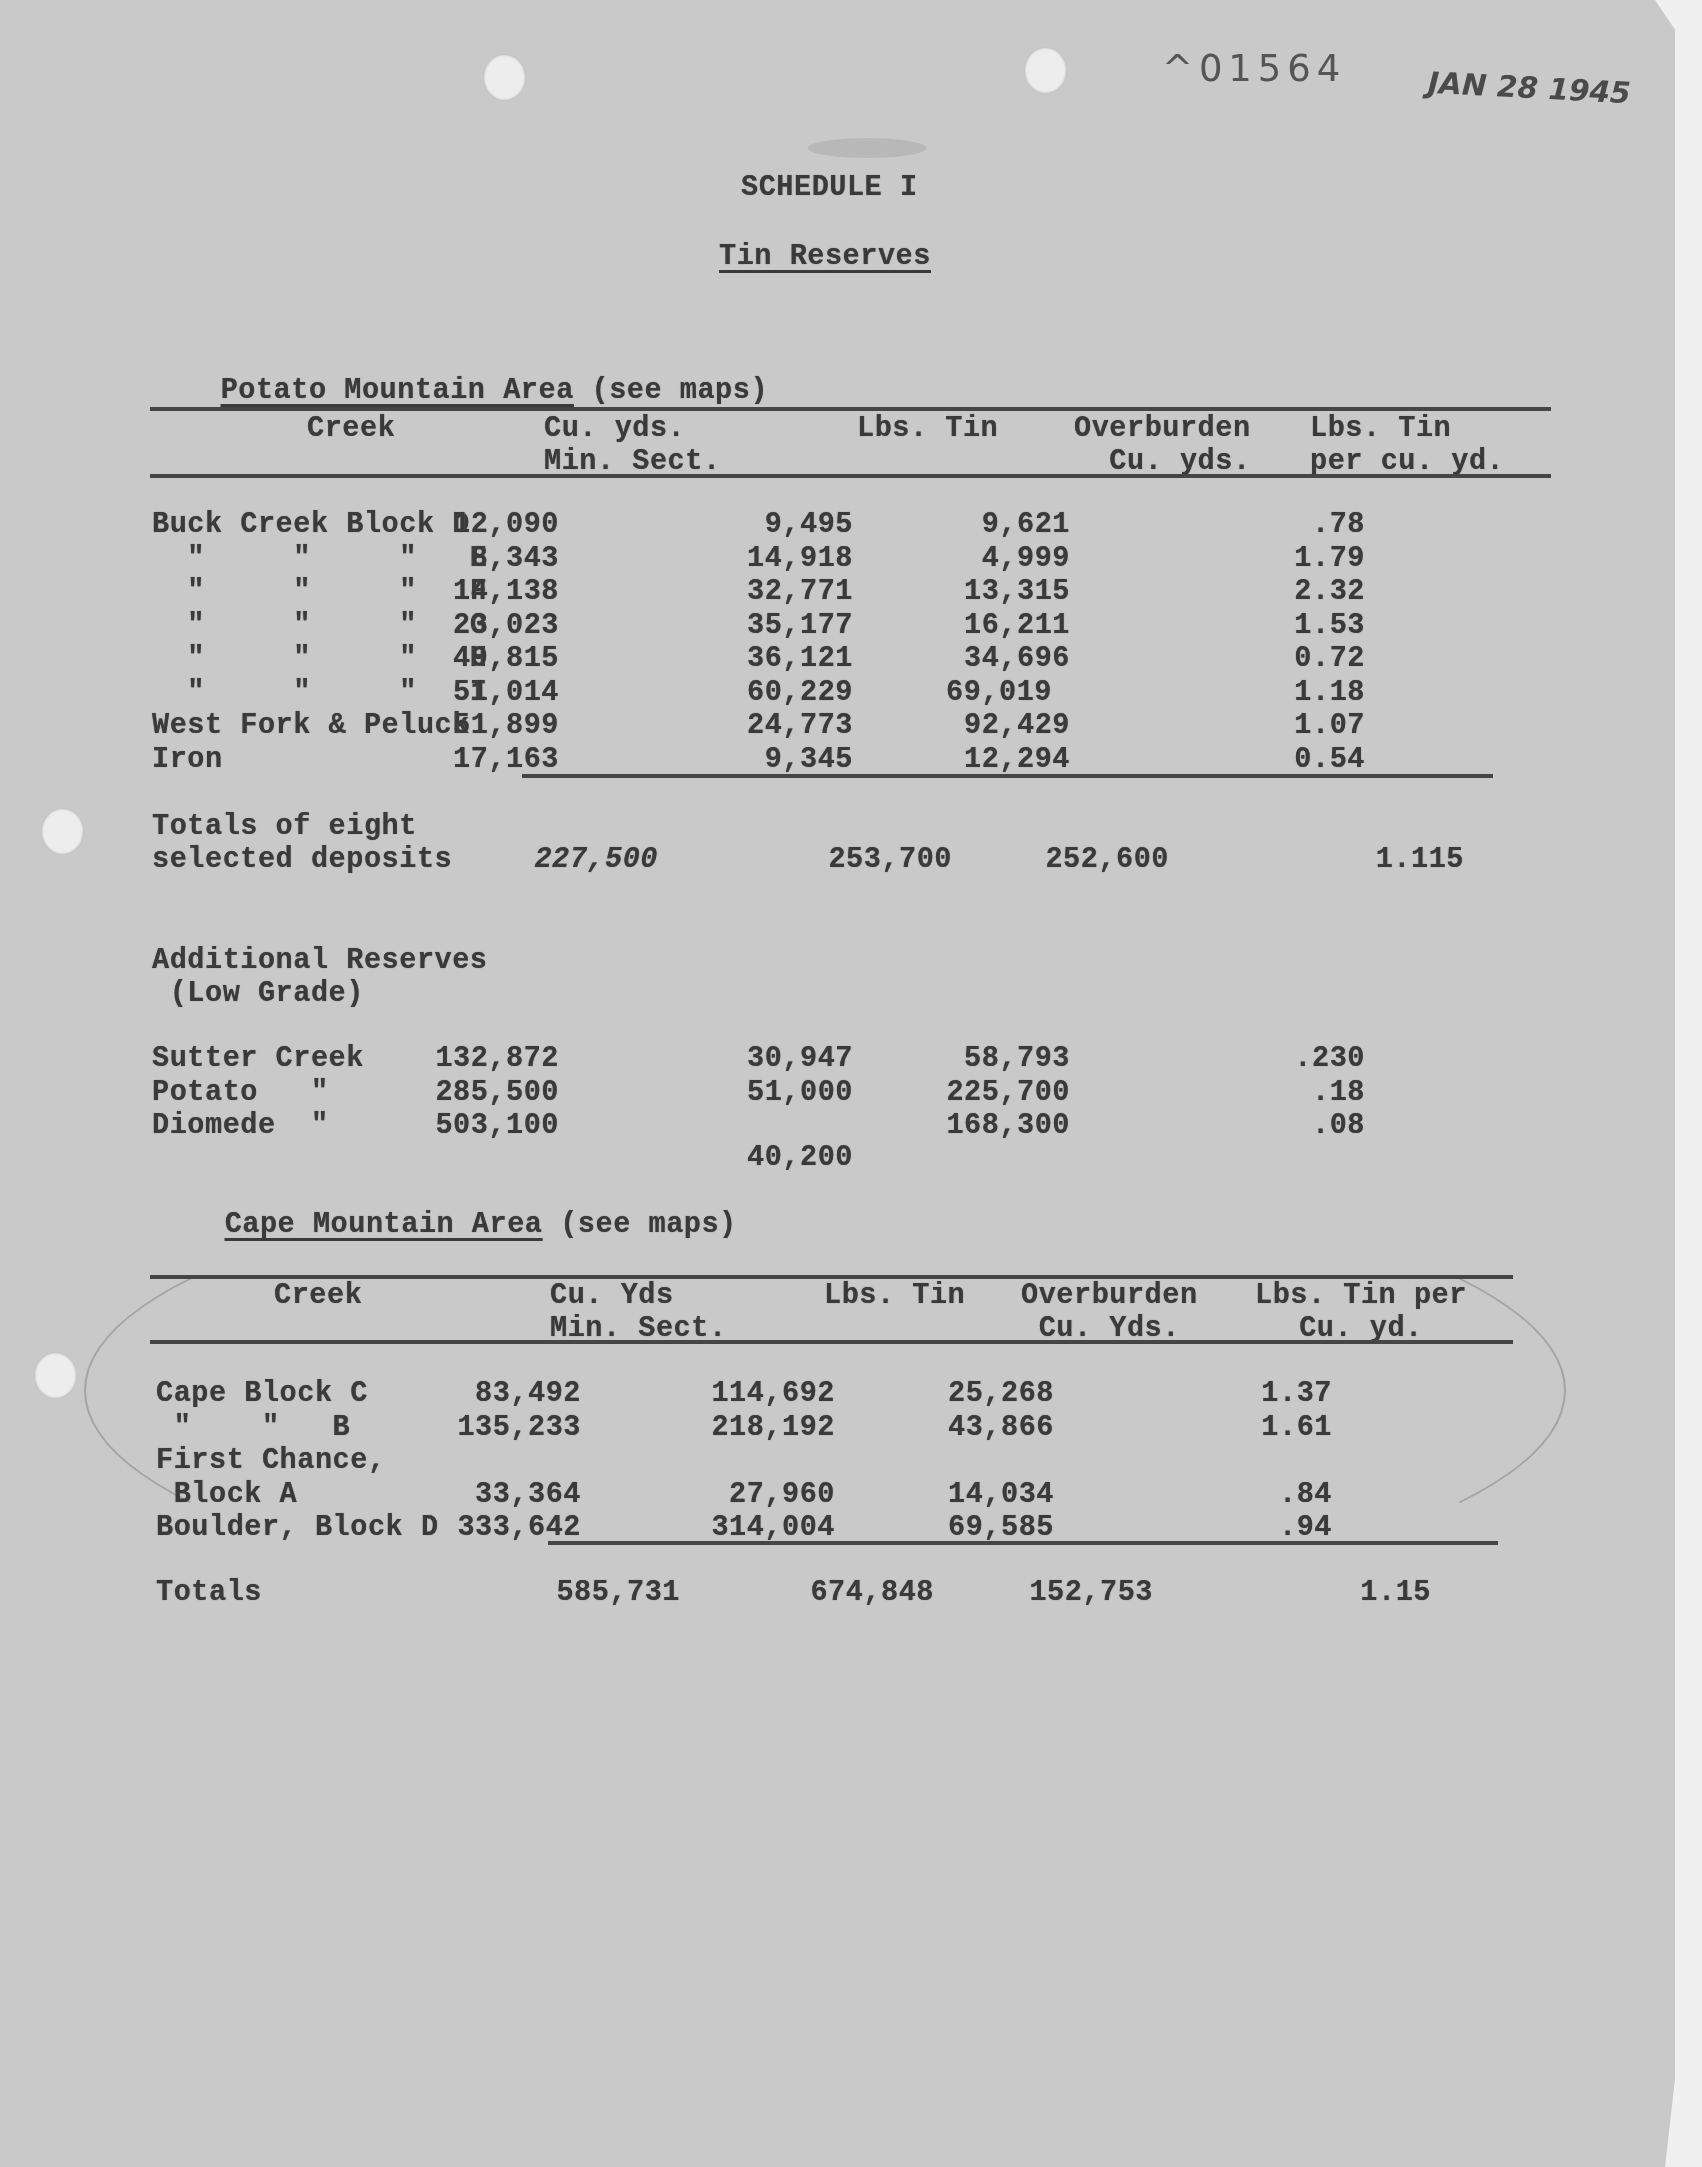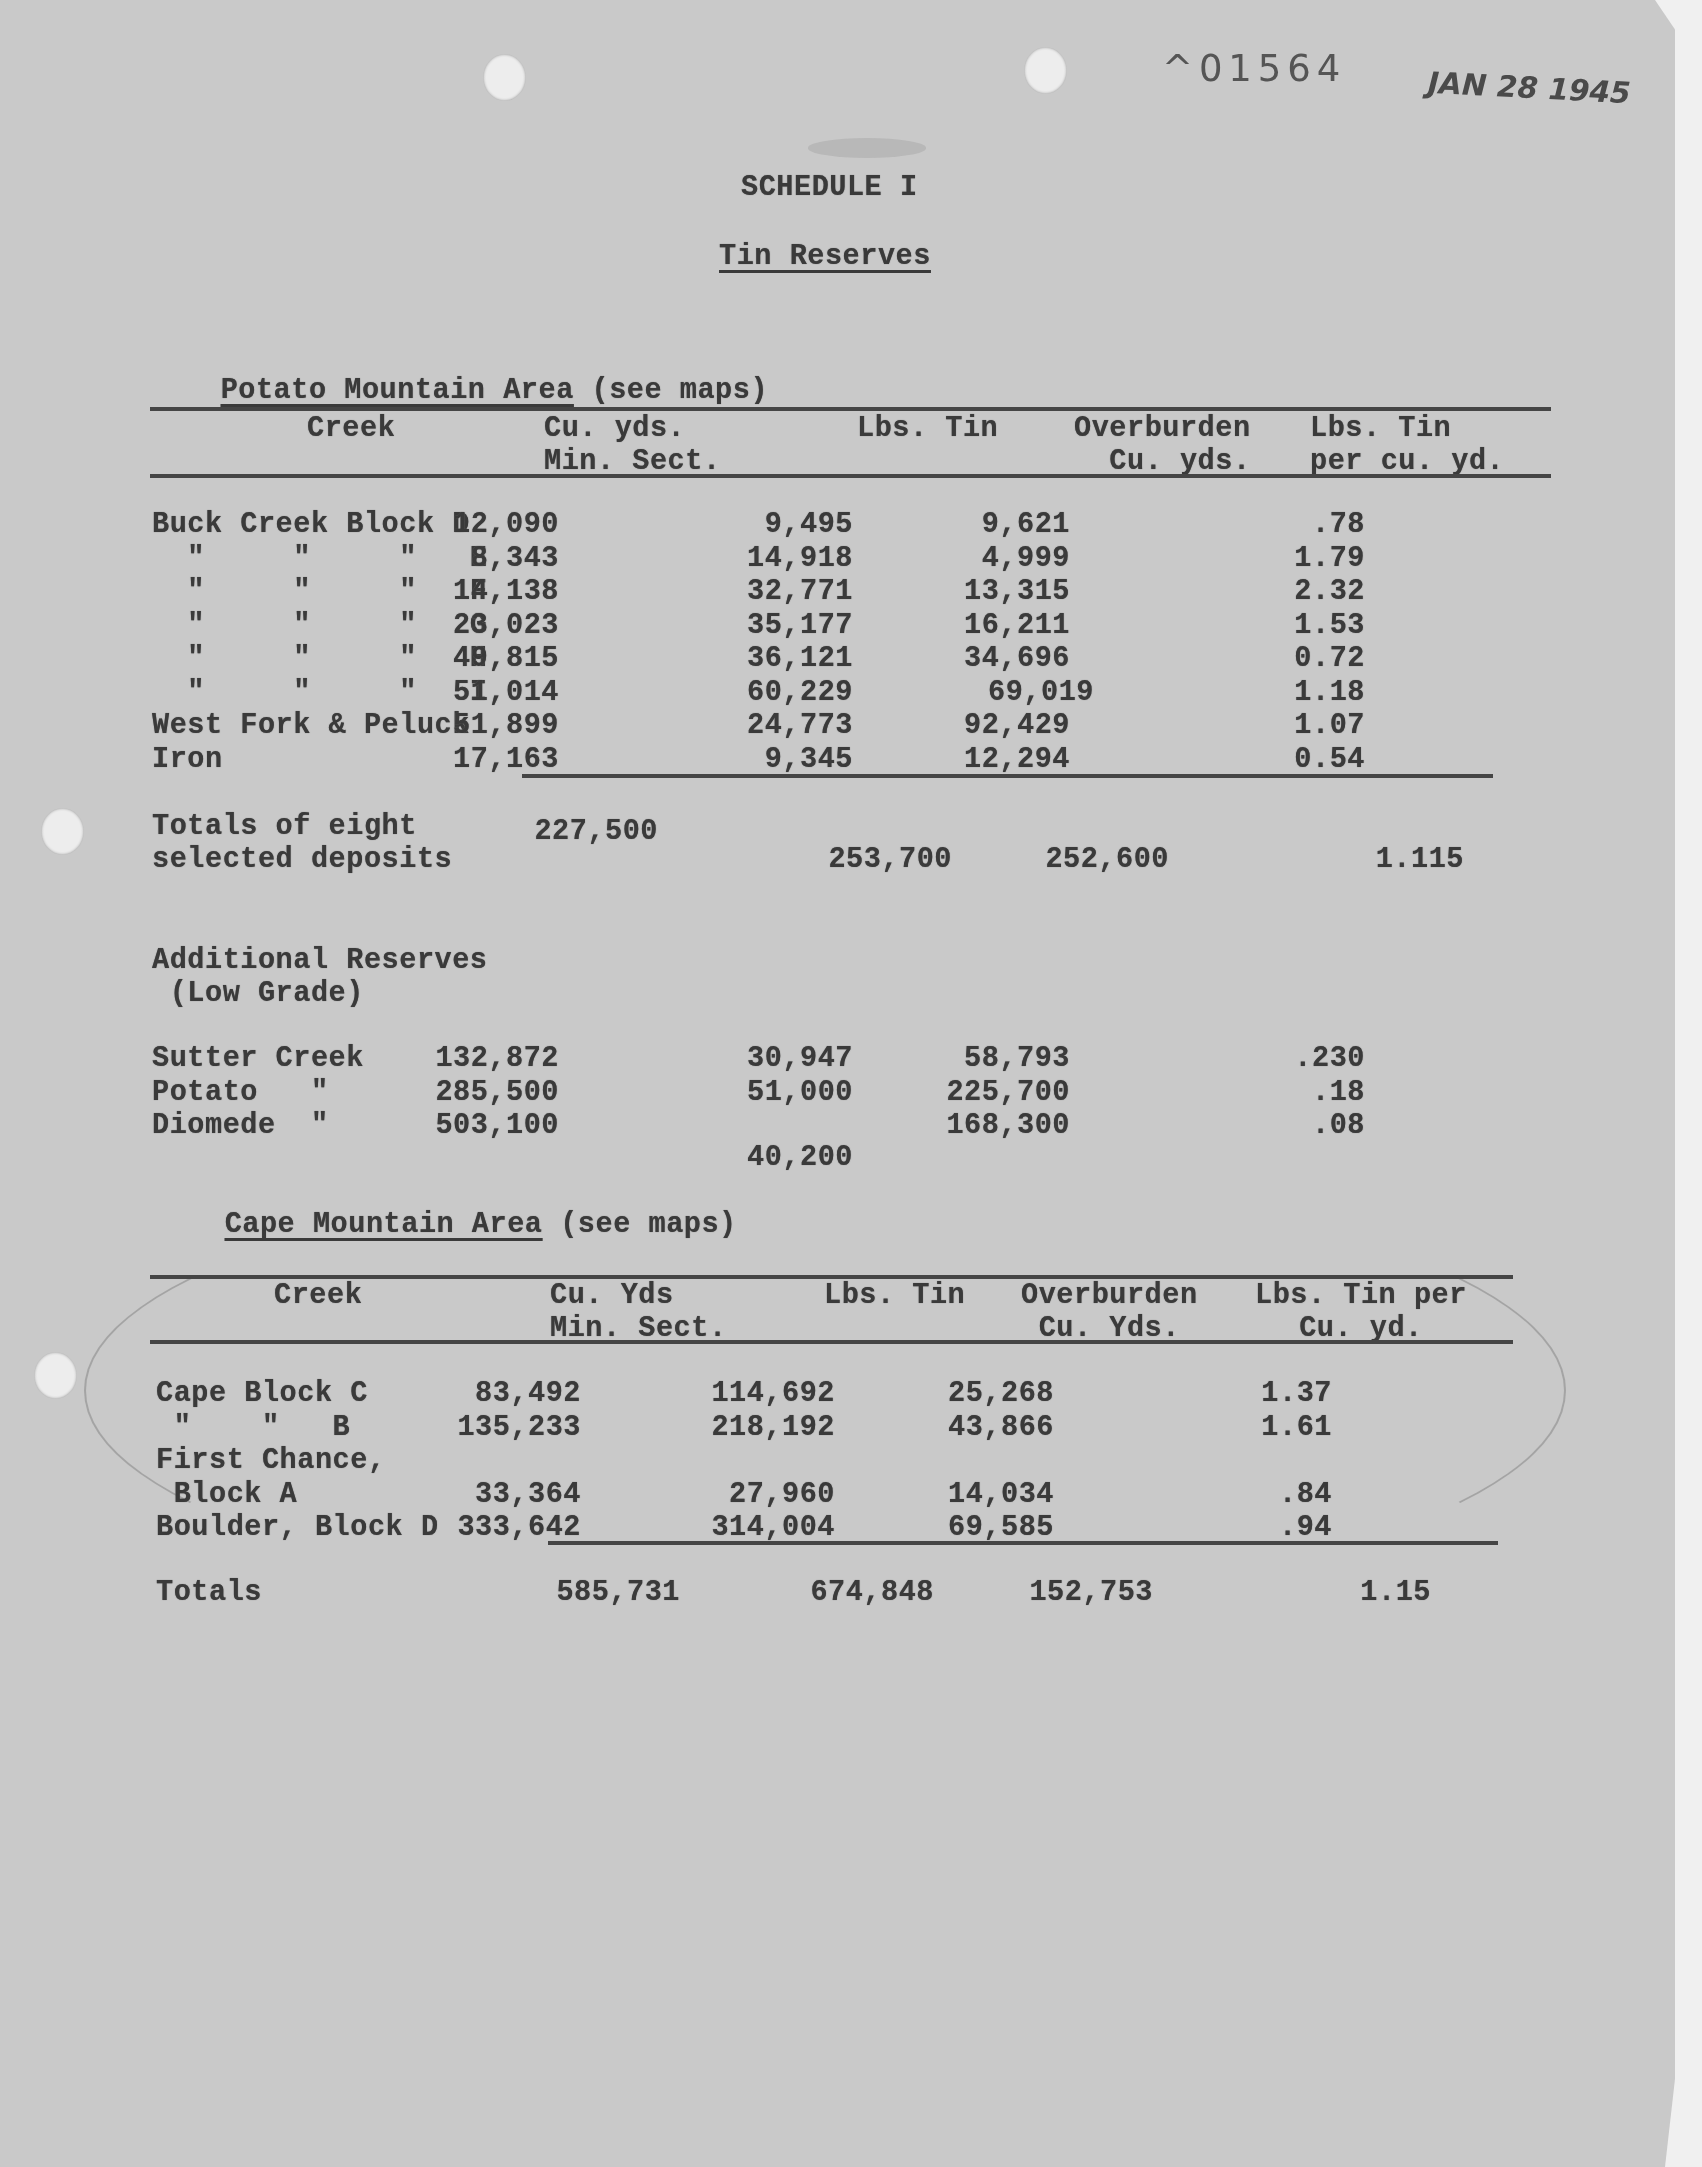--- a/index.html
+++ b/index.html
@@ -104,42 +104,42 @@
         <span class="cell tw" style="left: 152px;">  "     "     "   H</span>
         <span class="cell tw r" style="right: 1017px;">49,815</span>
         <span class="cell tw r" style="right: 723px; margin-left: 10px;">36,121</span>
         <span class="cell tw r" style="right: 506px;">34,696</span>
         <span class="cell tw r" style="right: 211px;">0.72</span>
       </div>
       <div class="table-row" style="top: 676px;">
         <span class="cell tw" style="left: 152px;">  "     "     "   I</span>
         <span class="cell tw r" style="right: 1017px;">51,014</span>
         <span class="cell tw r" style="right: 723px;">60,229</span>
-        <span class="cell tw r" style="right: 482px; text-align: right;">69,019</span>
+        <span class="cell tw r" style="right: 524px; text-align: right;">69,019</span>
         <span class="cell tw r" style="right: 211px;">1.18</span>
       </div>
       <div class="table-row" style="top: 709px;">
         <span class="cell tw" style="left: 152px;">West Fork &amp; Peluck</span>
         <span class="cell tw r" style="right: 1017px;">51,899</span>
         <span class="cell tw r" style="right: 723px;">24,773</span>
         <span class="cell tw r" style="right: 506px;">92,429</span>
         <span class="cell tw r" style="right: 211px;">1.07</span>
       </div>
       <div class="table-row" style="top: 743px;">
         <span class="cell tw" style="left: 152px;">Iron</span>
         <span class="cell tw r" style="right: 1017px;">17,163</span>
         <span class="cell tw r" style="right: 723px;">9,345</span>
         <span class="cell tw r" style="right: 506px;">12,294</span>
         <span class="cell tw r" style="right: 211px;">0.54</span>
       </div>
     </div>
   <div class="rule" style="left:522px;top:774px;width:971px;"></div>
 
   <div class="abs tw" style="left:152px;top:810px;line-height:33px;"><span>Totals of eight</span><br><span>selected deposits</span></div>
-  <div class="abs tw r" style="right:1017px;top:815px;">227,500</div>
+  <div class="abs tw r" style="right:1017px;top:843px;font-style:italic;">227,500</div>
   <div class="abs tw r" style="right:723px;top:843px;">253,700</div>
   <div class="abs tw r" style="right:506px;top:843px;">252,600</div>
   <div class="abs tw r" style="right:211px;top:843px;">1.115</div>
 
   <div class="abs tw" style="left:152px;top:944px;line-height:33px;"><span>Additional Reserves</span><br><span> (Low Grade)</span></div>
   <div id="additional-rows">
       <div class="table-row" style="top: 1042px;">
         <span class="cell tw" style="left: 152px;">Sutter Creek</span>
         <span class="cell tw r" style="right: 1017px;">132,872</span>
         <span class="cell tw r" style="right: 723px;">30,947</span>

